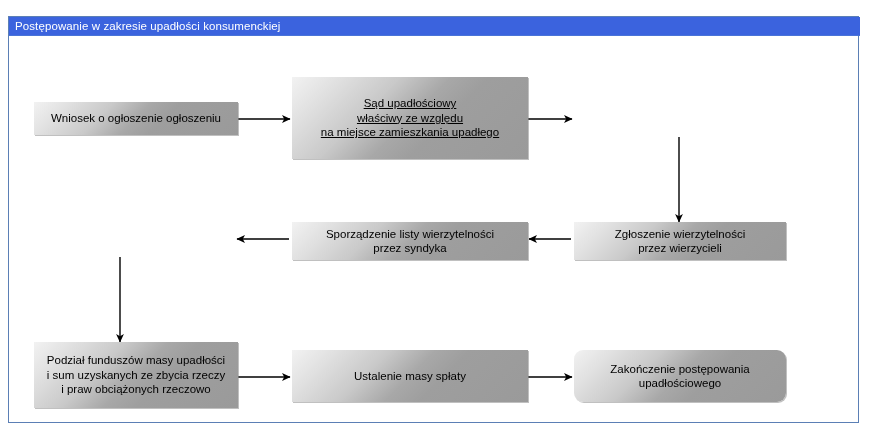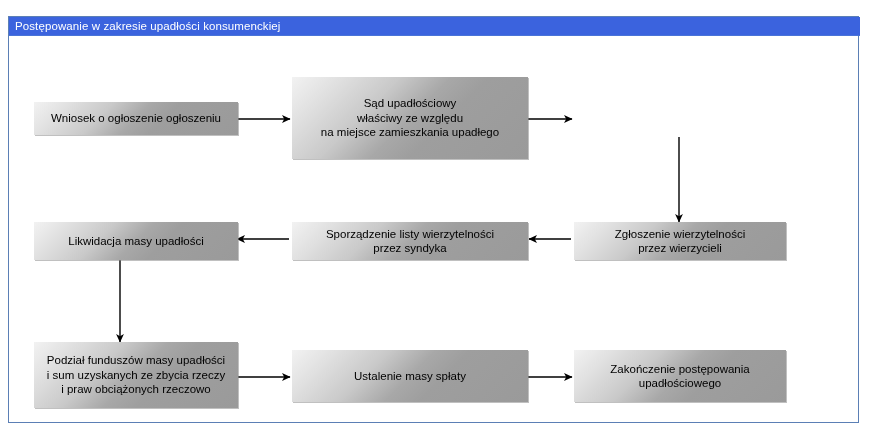--- a/index.html
+++ b/index.html
@@ -118,51 +118,48 @@
           <line x1="111" y1="221" x2="111" y2="306"></line>
           <line x1="229" y1="341" x2="281" y2="341"></line>
           <line x1="519" y1="341" x2="563" y2="341"></line>
         </g>
       </svg>
 
       <div class="node" style="left:25px; top:66px; width:204px; height:33px;">
         <span class="node-label">Wniosek o ogłoszenie ogłoszeniu</span>
       </div>
 
-      <div class="node" style="left:283px; top:41px; width:236px; height:82px;">
+      <div class="node" style="left:283px; top:41px; width:236px; height:82px;text-decoration:underline;">
         <span class="node-label">Sąd upadłościowy
 właściwy ze względu
 na miejsce zamieszkania upadłego</span>
       </div>
 
 
       <div class="node" style="left:565px; top:186px; width:212px; height:38px;">
         <span class="node-label">Zgłoszenie wierzytelności
 przez wierzycieli</span>
       </div>
 
       <div class="node" style="left:283px; top:186px; width:236px; height:38px;">
         <span class="node-label">Sporządzenie listy wierzytelności
 przez syndyka</span>
       </div>
 
-      <div class="node" style="left:25px; top:186px; width:204px; height:38px;">
-        <span class="node-label">Likwidacja masy upadłości</span>
-      </div>
 
       <div class="node" style="left:25px; top:306px; width:204px; height:66px;">
         <span class="node-label">Podział funduszów masy upadłości
 i sum uzyskanych ze zbycia rzeczy
 i praw obciążonych rzeczowo</span>
       </div>
 
       <div class="node" style="left:283px; top:314px; width:236px; height:52px;">
         <span class="node-label">Ustalenie masy spłaty</span>
       </div>
 
-      <div class="node" style="left:565px; top:314px; width:212px; height:52px;">
+      <div class="node" style="left:565px; top:314px; width:212px; height:52px;border-radius:9px;">
         <span class="node-label">Zakończenie postępowania
 upadłościowego</span>
       </div>
 
     </div>
   </div>
 </div>
 
 </body></html>

